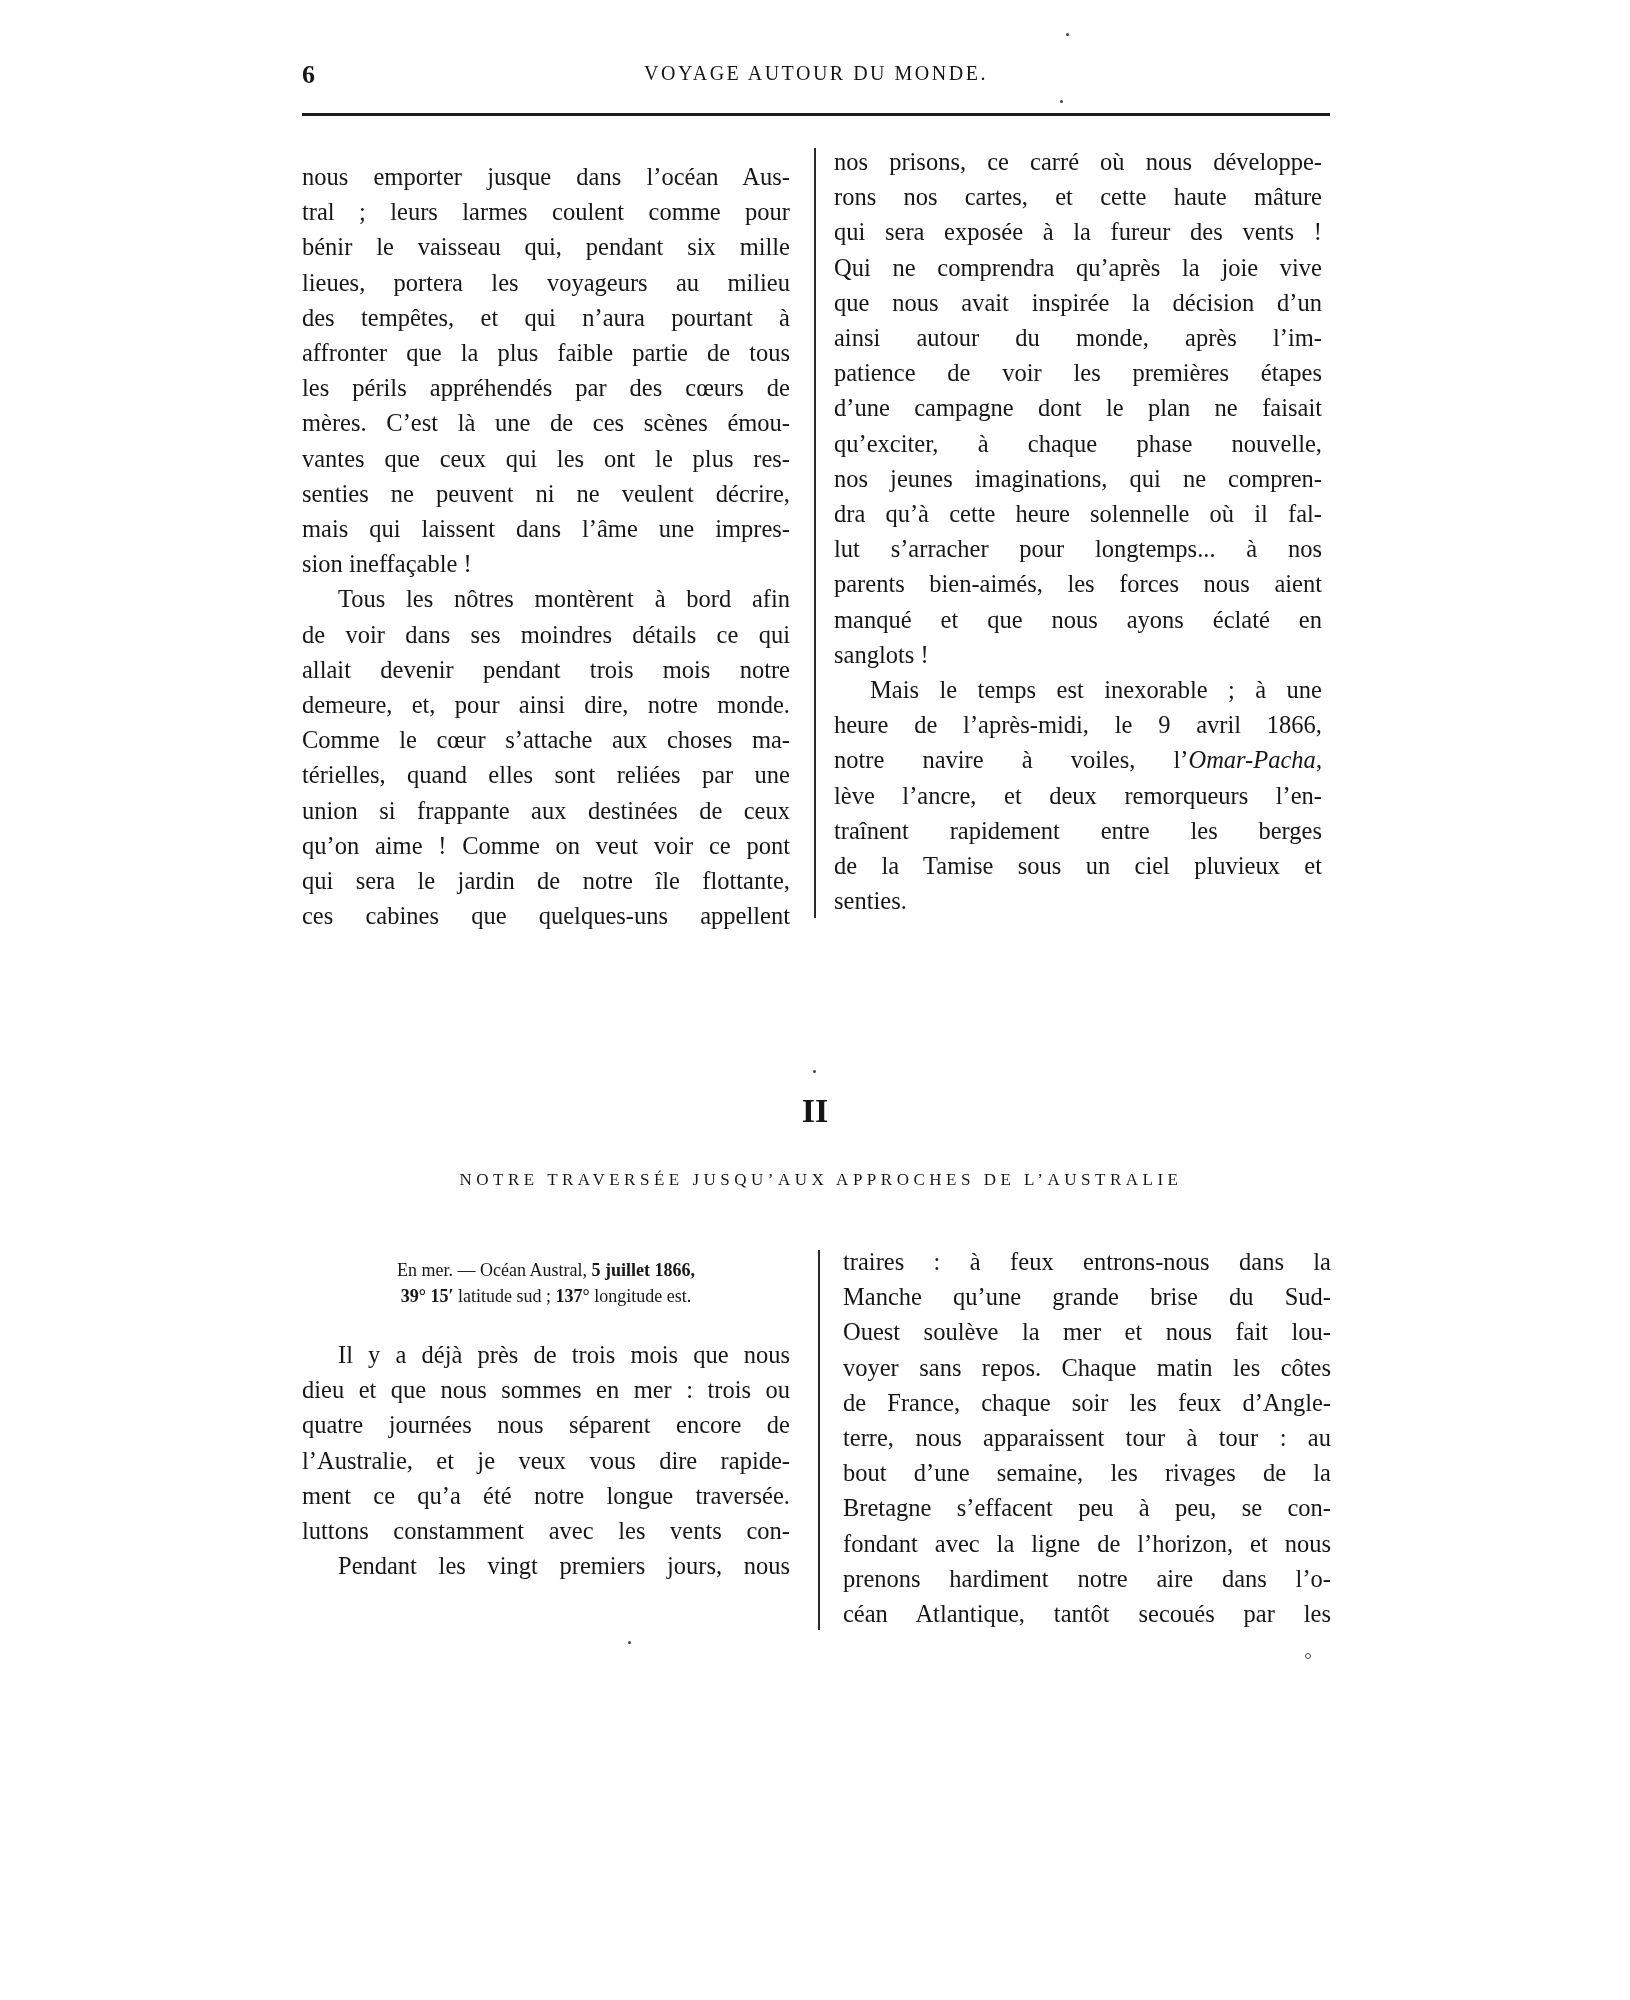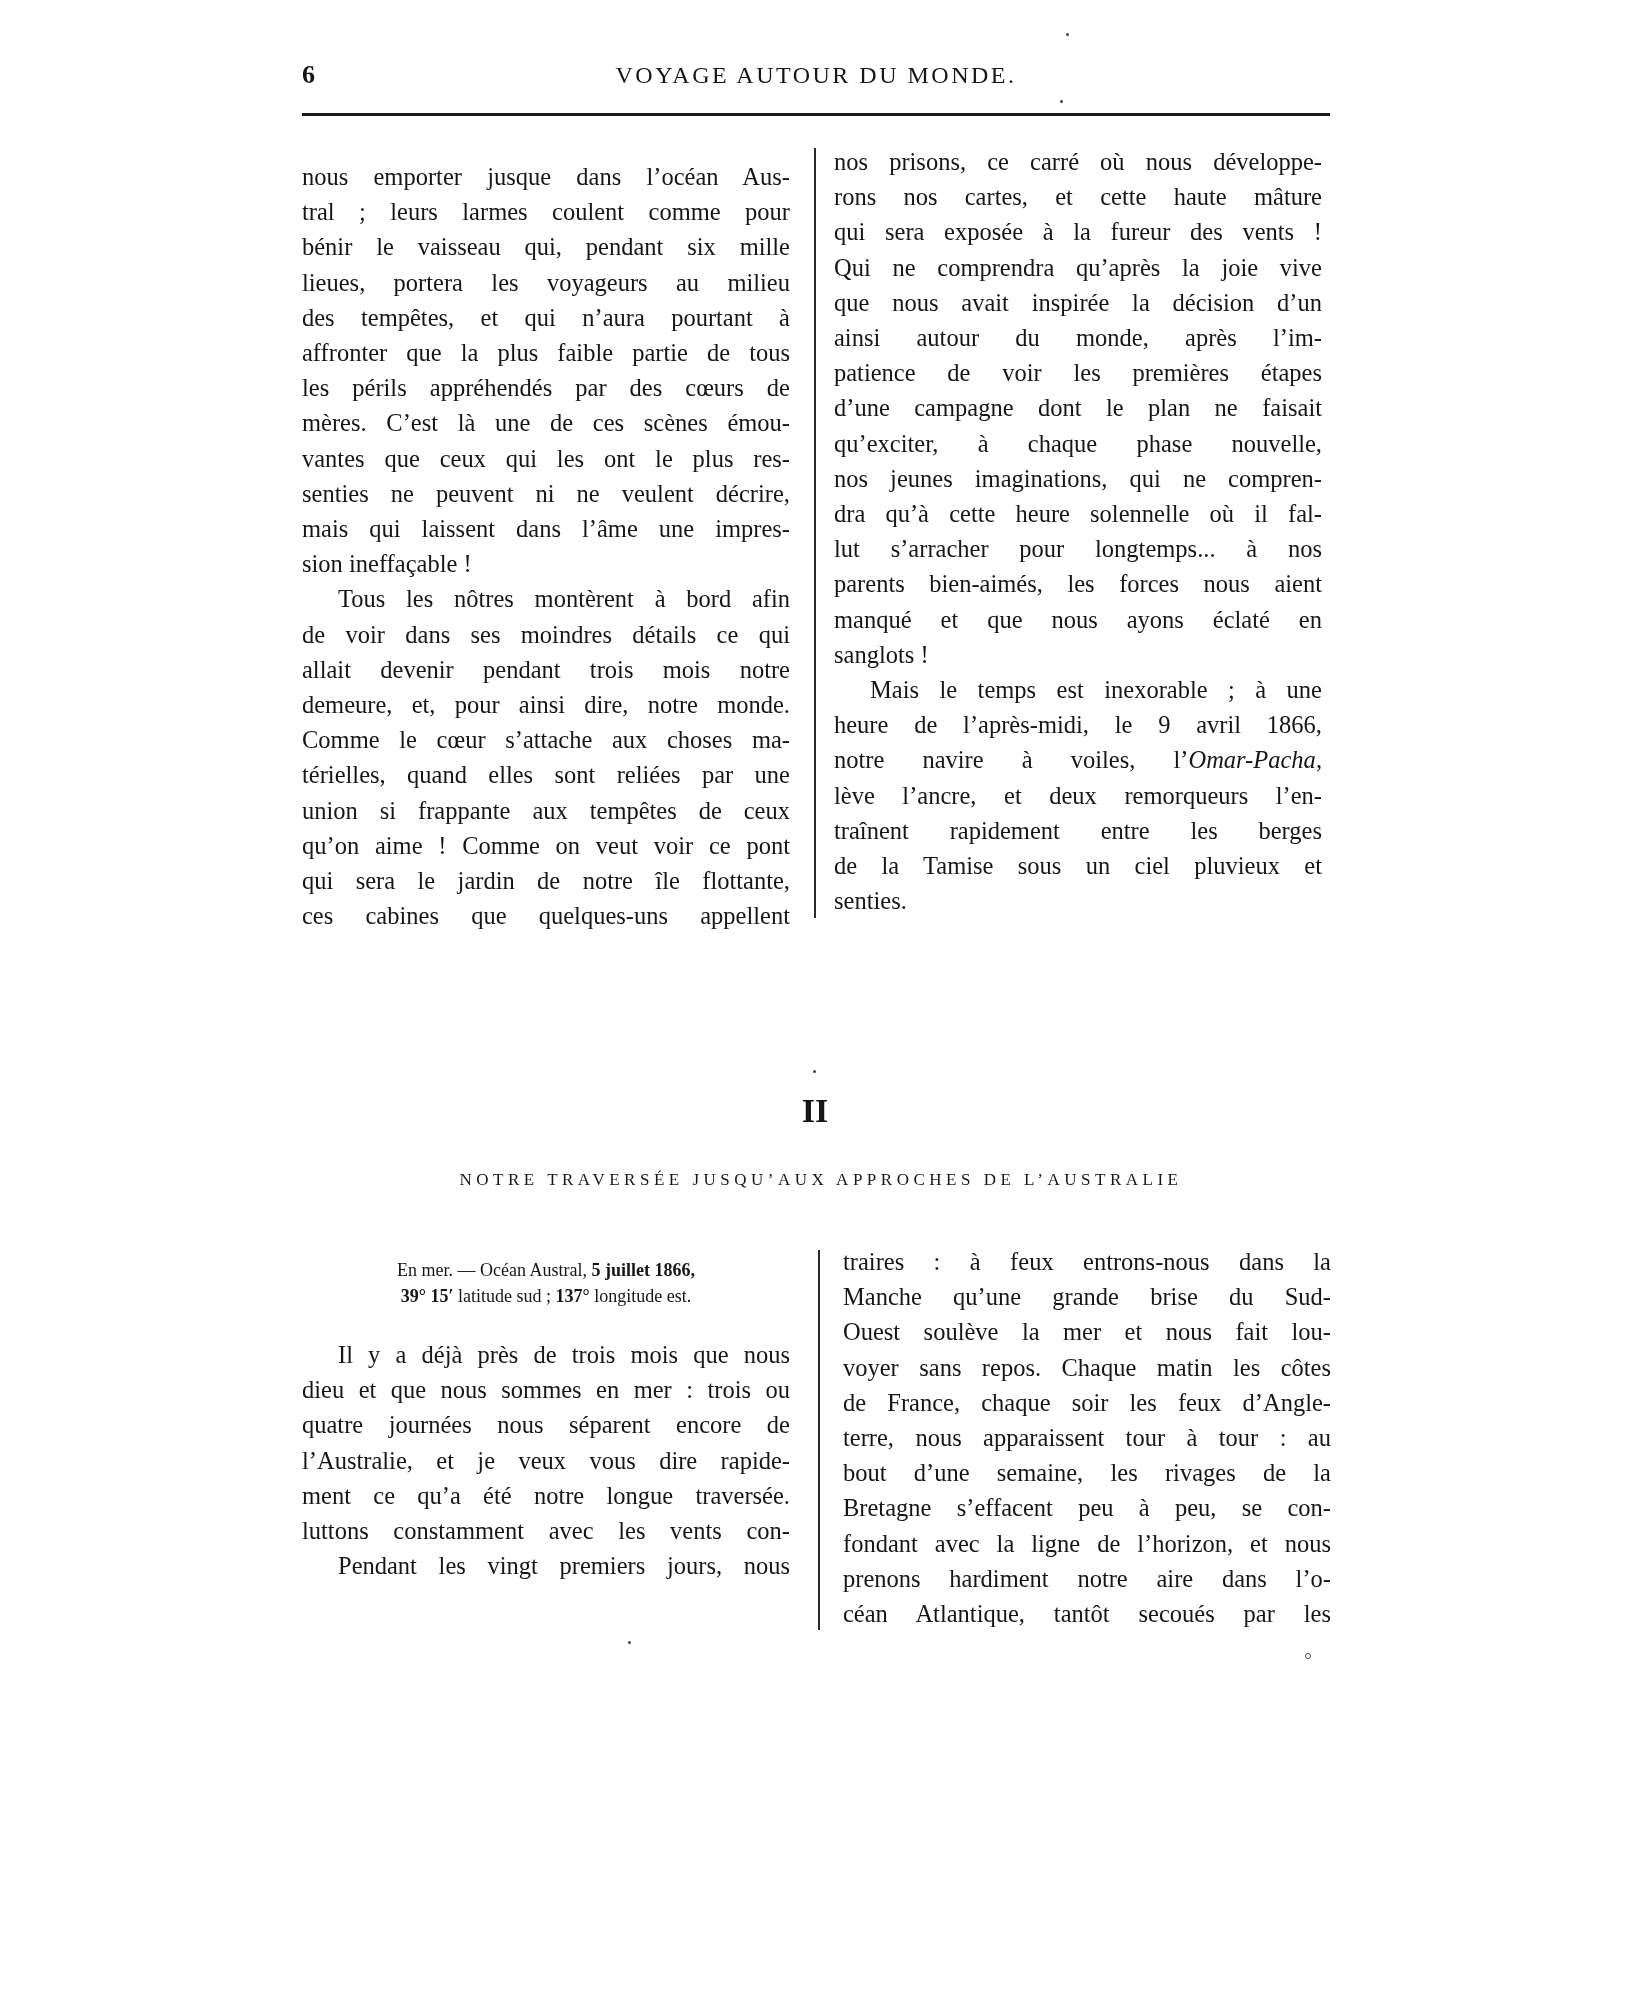--- a/index.html
+++ b/index.html
@@ -28,21 +28,21 @@
       top: 0;
       font-size: 26px;
       font-weight: bold;
     }
     .running-title {
       position: absolute;
       left: 0;
       right: 0;
       top: 2px;
       text-align: center;
-      font-size: 24px;
+      font-size: 20px;
       letter-spacing: 2.5px;
     }
     .head-rule {
       position: absolute;
       left: 302px;
       top: 113px;
       width: 1028px;
       height: 3px;
       background: #1a1a1a;
     }
@@ -130,21 +130,21 @@
     <span style="display:block">mais qui laissent dans l’âme une impres-</span>
     <span style="display:block;text-align-last:left">sion ineffaçable !</span>
   </p>
   <p>
     <span style="display:block;padding-left:36px">Tous les nôtres montèrent à bord afin</span>
     <span style="display:block">de voir dans ses moindres détails ce qui</span>
     <span style="display:block">allait devenir pendant trois mois notre</span>
     <span style="display:block">demeure, et, pour ainsi dire, notre monde.</span>
     <span style="display:block">Comme le cœur s’attache aux choses ma-</span>
     <span style="display:block">térielles, quand elles sont reliées par une</span>
-    <span style="display:block">union si frappante aux tempêtes de ceux</span>
+    <span style="display:block">union si frappante aux destinées de ceux</span>
     <span style="display:block">qu’on aime ! Comme on veut voir ce pont</span>
     <span style="display:block">qui sera le jardin de notre île flottante,</span>
     <span style="display:block">ces cabines que quelques-uns appellent</span>
   </p>
 </div>
 
 <div class="divider divider-1"></div>
 
 <div class="col col-b1">
   <p>

